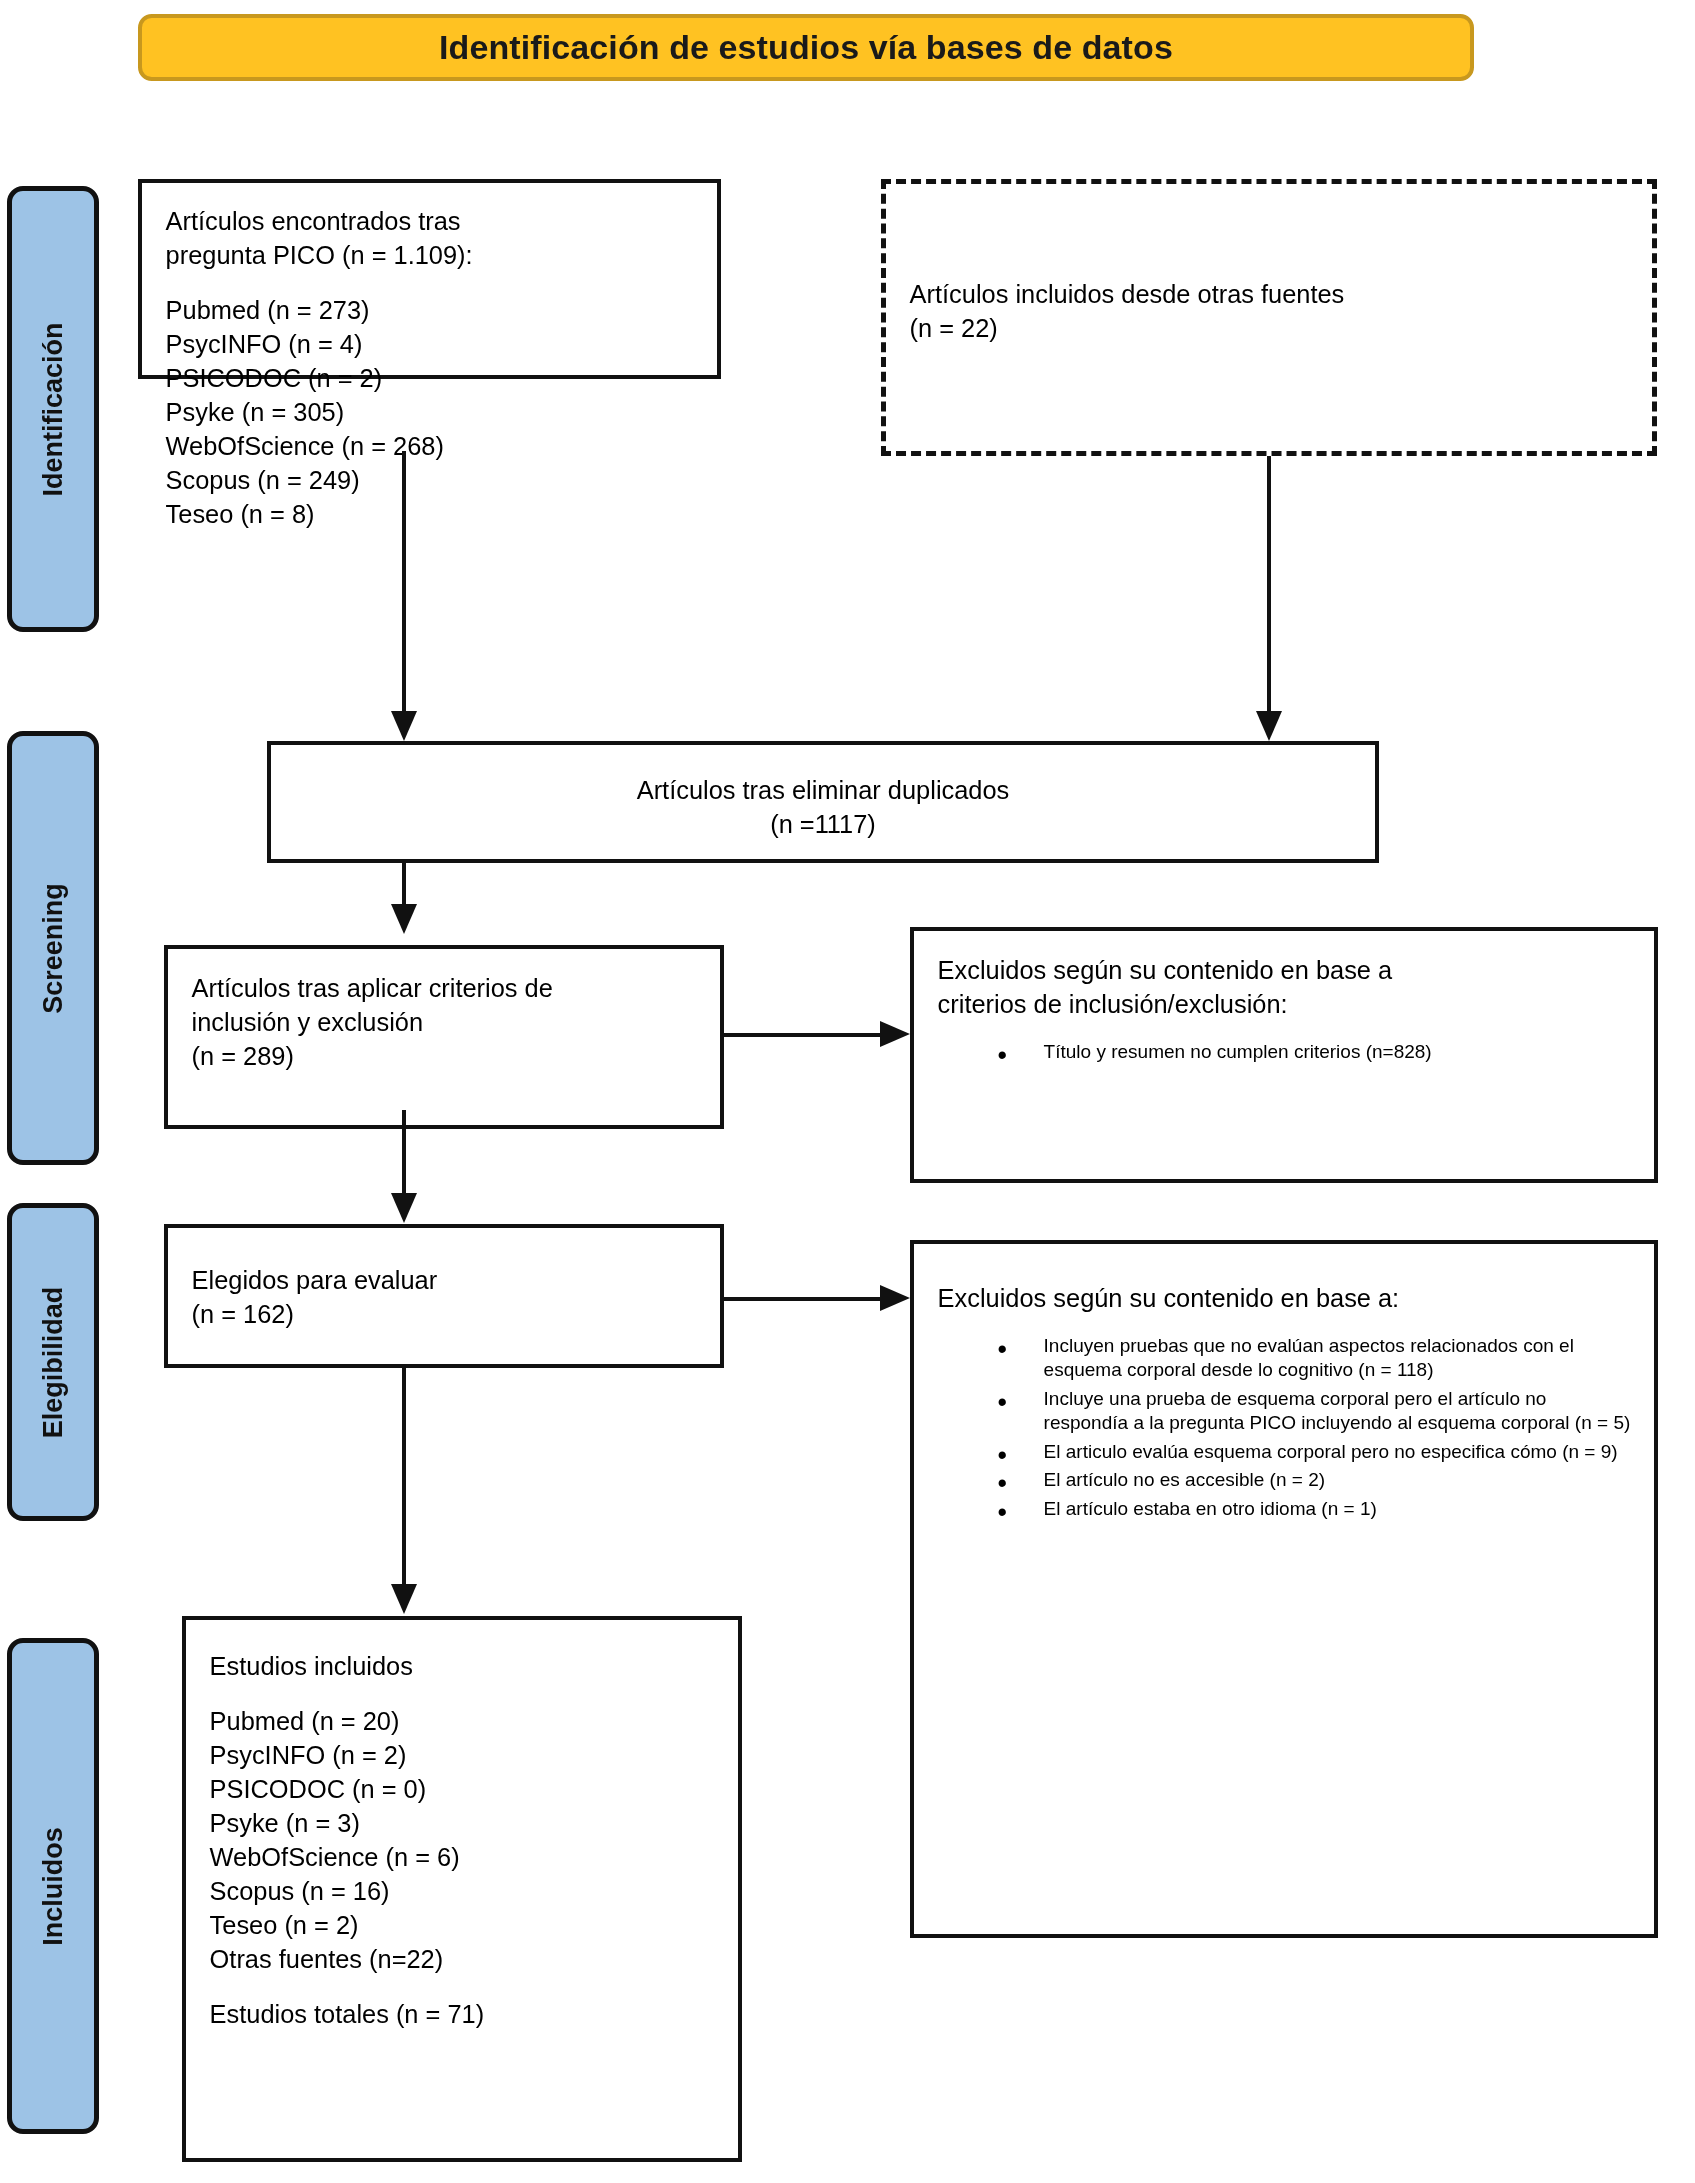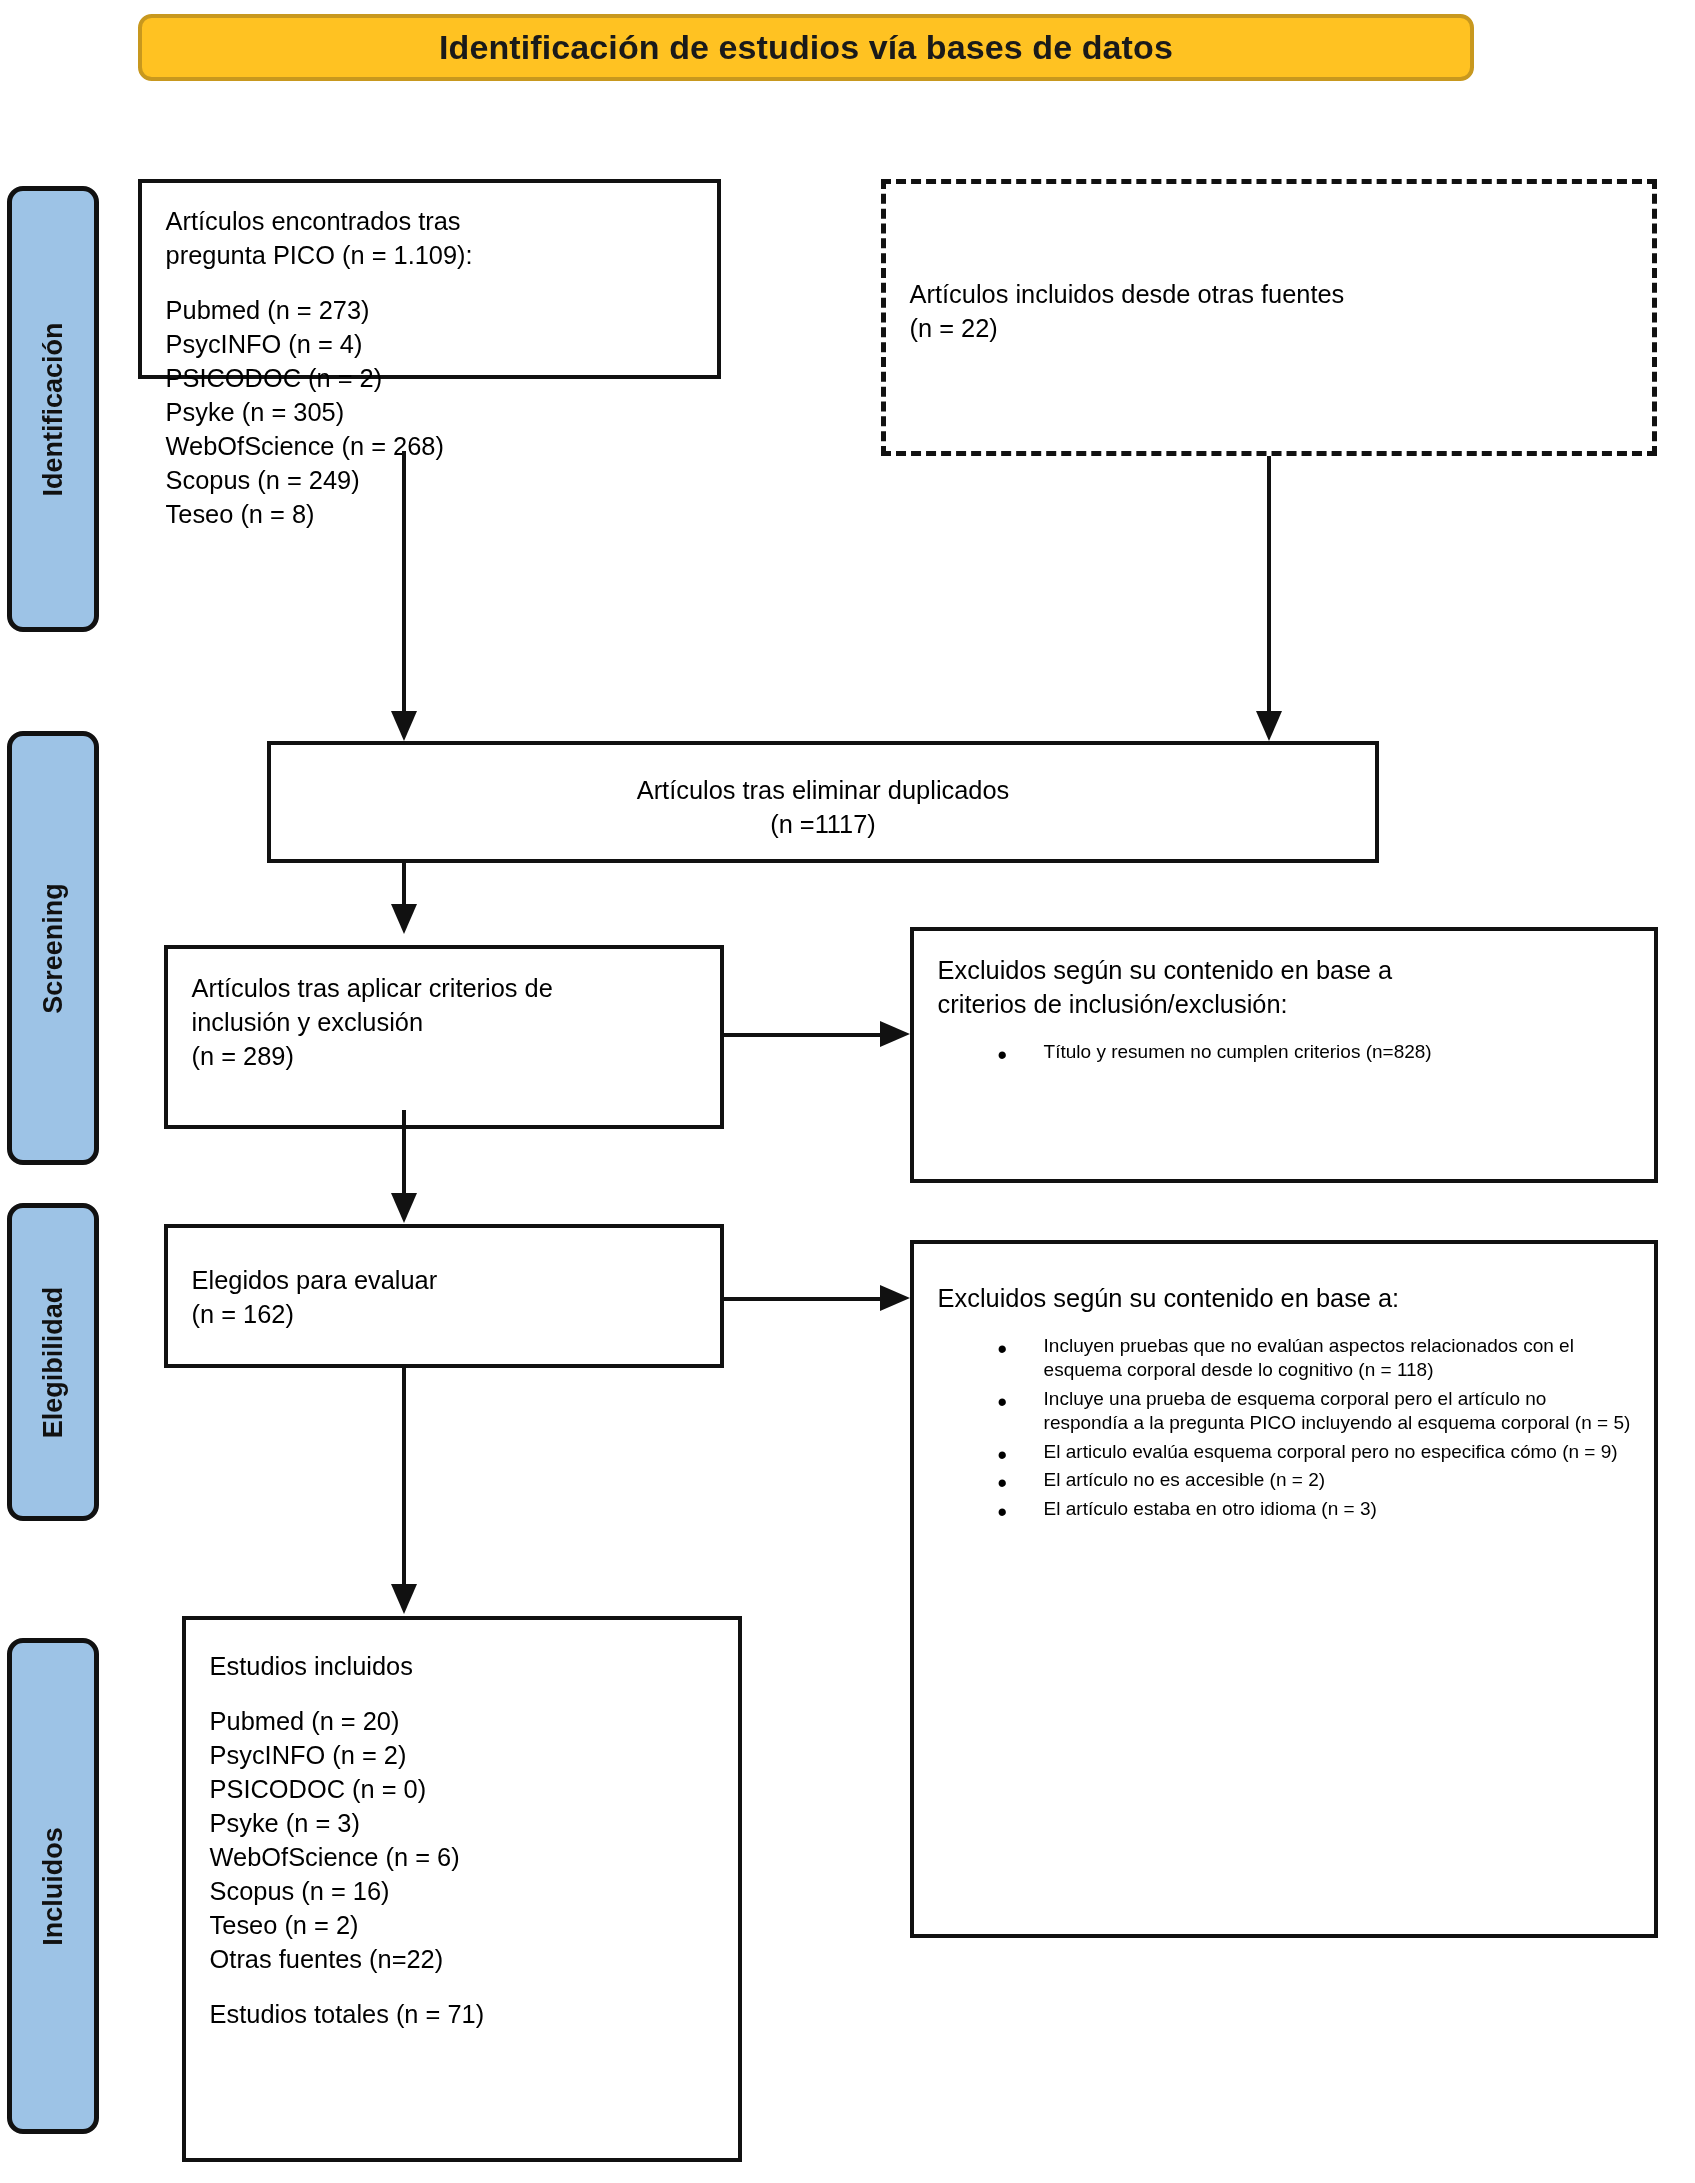--- a/index.html
+++ b/index.html
@@ -217,21 +217,21 @@
 <div class="arrow-right" style="left:880px; top:1285px;"></div>
 
 <div class="flow-box" id="box-excluded-2">
   <div class="box-inner" style="padding-top:37px;">
     <div class="line">Excluidos según su contenido en base a:</div>
     <ul class="bullets">
       <li>Incluyen pruebas que no evalúan aspectos relacionados con el esquema corporal desde lo cognitivo (n = 118)</li>
       <li>Incluye una prueba de esquema corporal pero el artículo no respondía a la pregunta PICO incluyendo al esquema corporal (n = 5)</li>
       <li>El articulo evalúa esquema corporal pero no especifica cómo (n = 9)</li>
       <li>El artículo no es accesible (n = 2)</li>
-      <li>El artículo estaba en otro idioma (n = 3)</li>
+      <li>El artículo estaba en otro idioma (n = 1)</li>
     </ul>
   </div>
 </div>
 
 <div class="conn v" style="left:402px; top:1368px; height:217px;"></div>
 <div class="arrow-down" style="left:391px; top:1584px;"></div>
 
 <div class="flow-box" id="box-included">
   <div class="box-inner" style="padding-top:28.5px;">
     <div class="line">Estudios incluidos</div>

